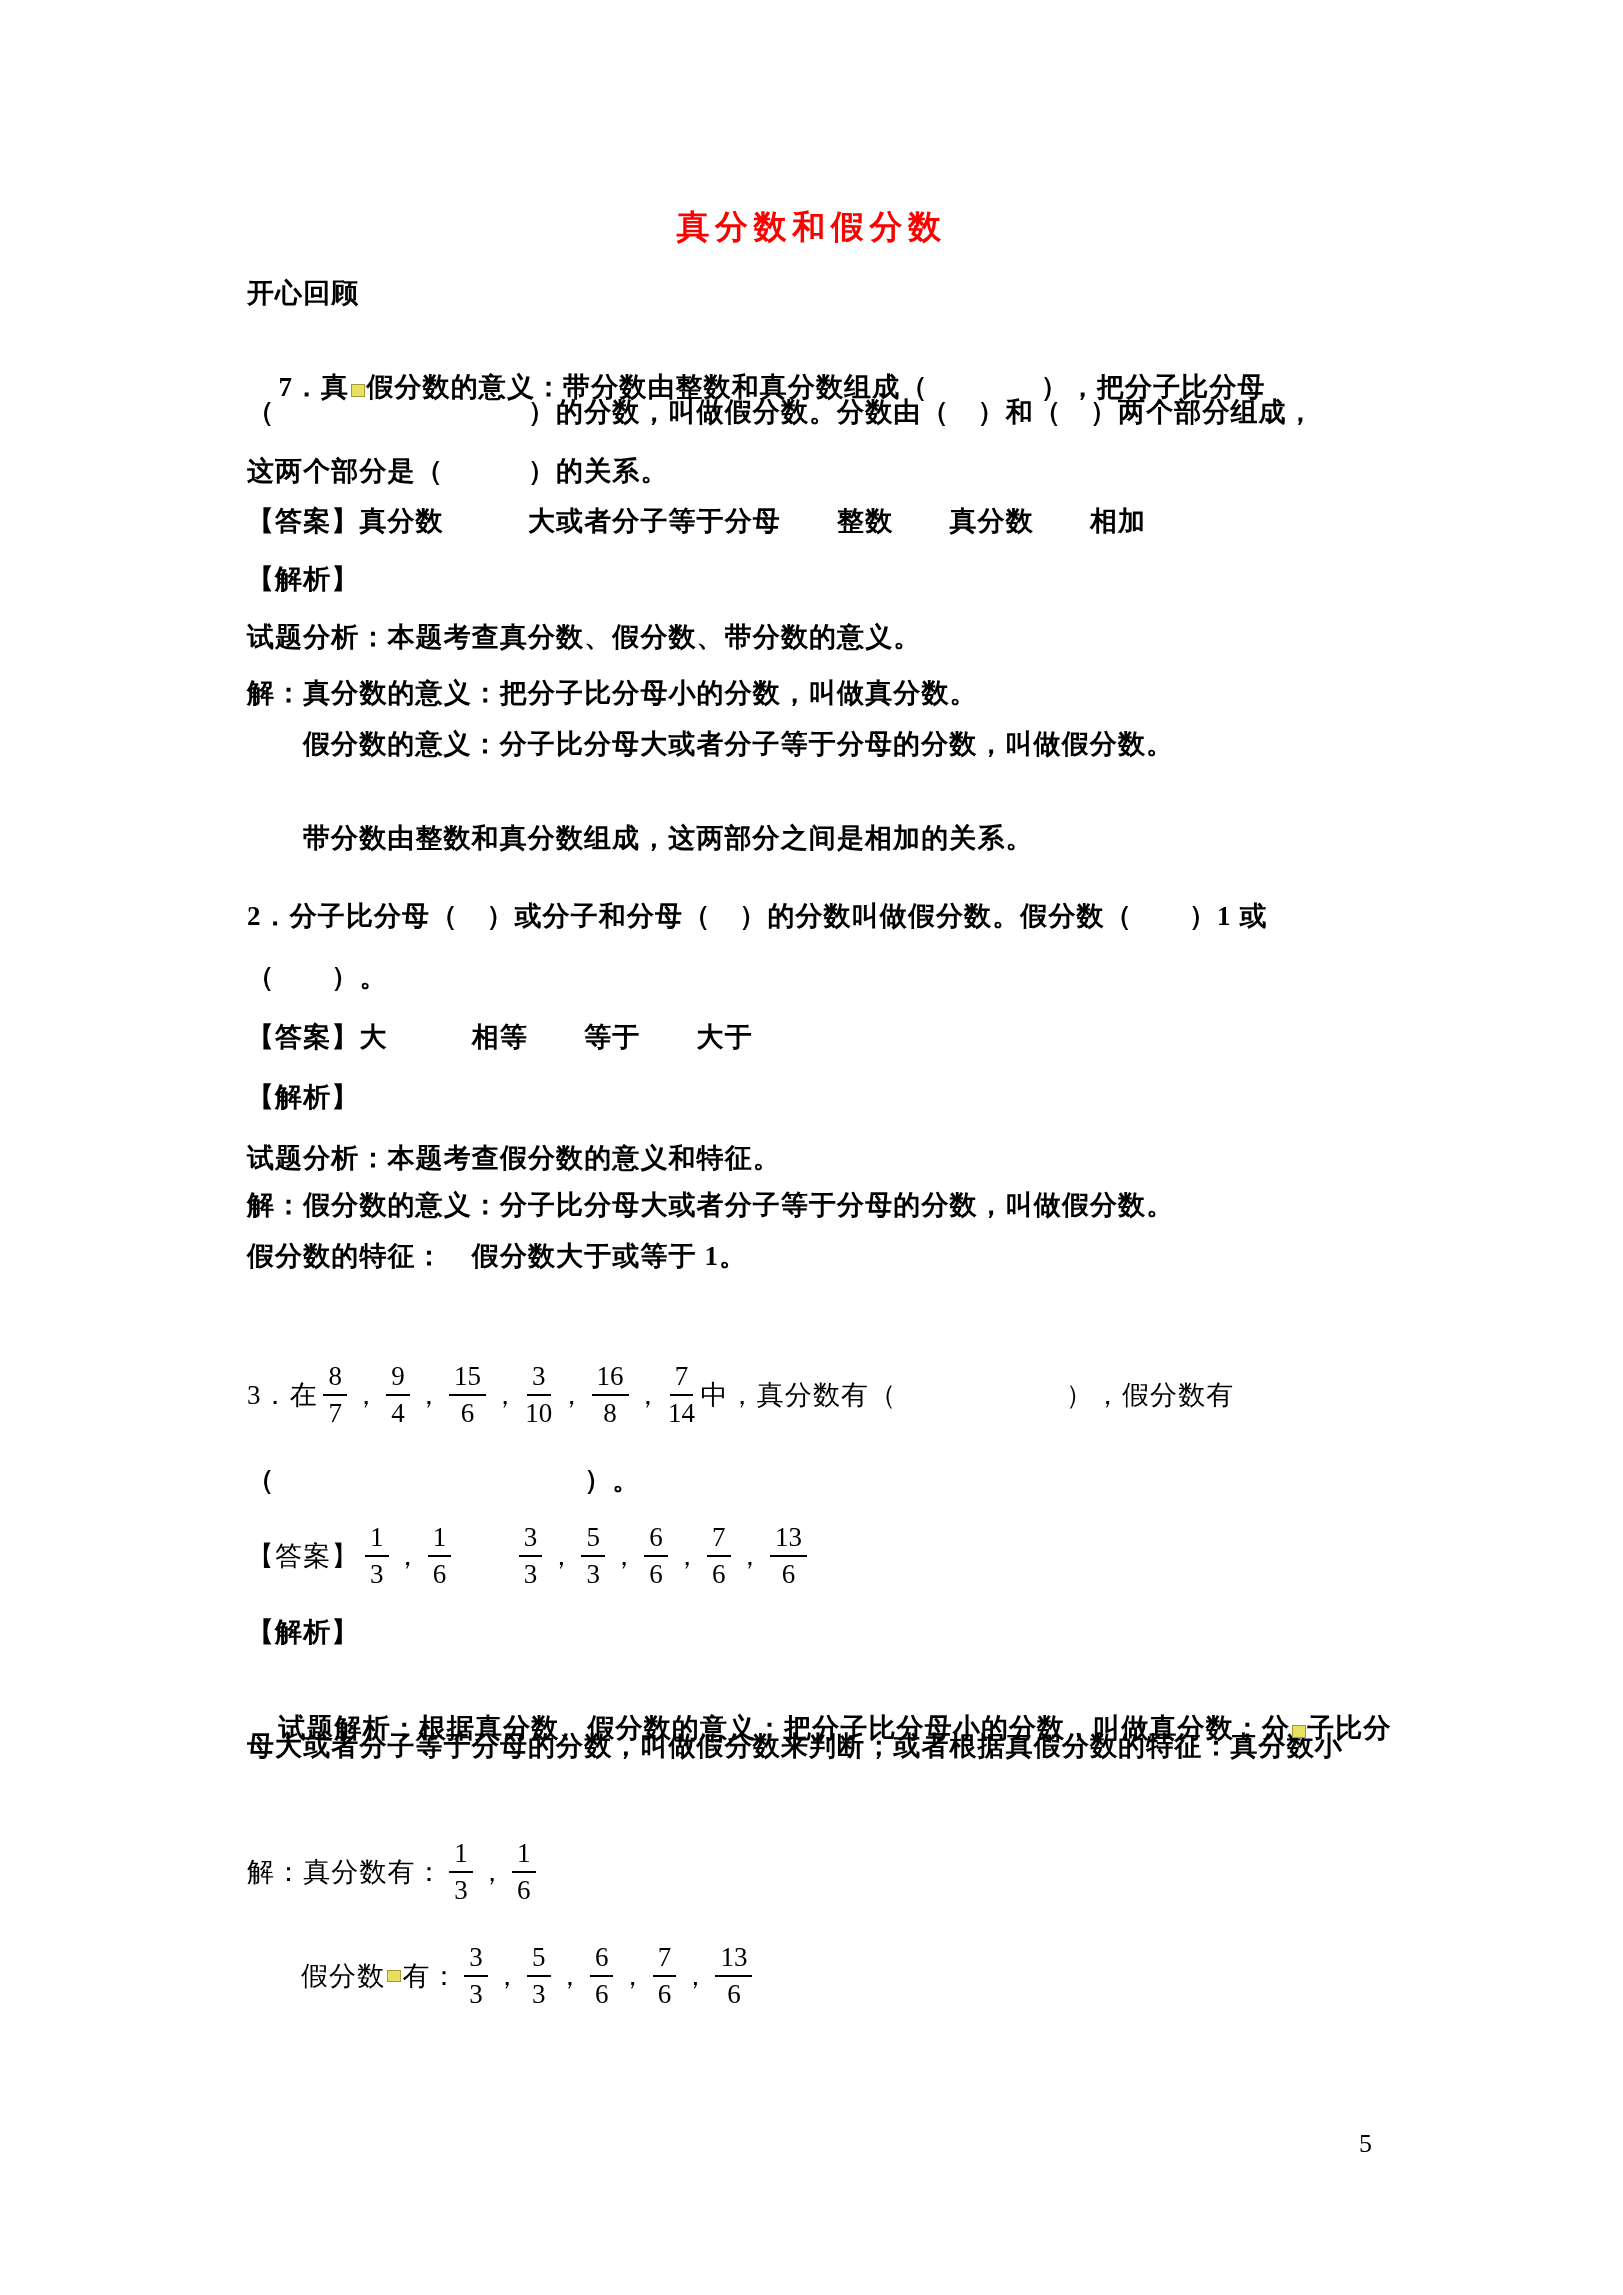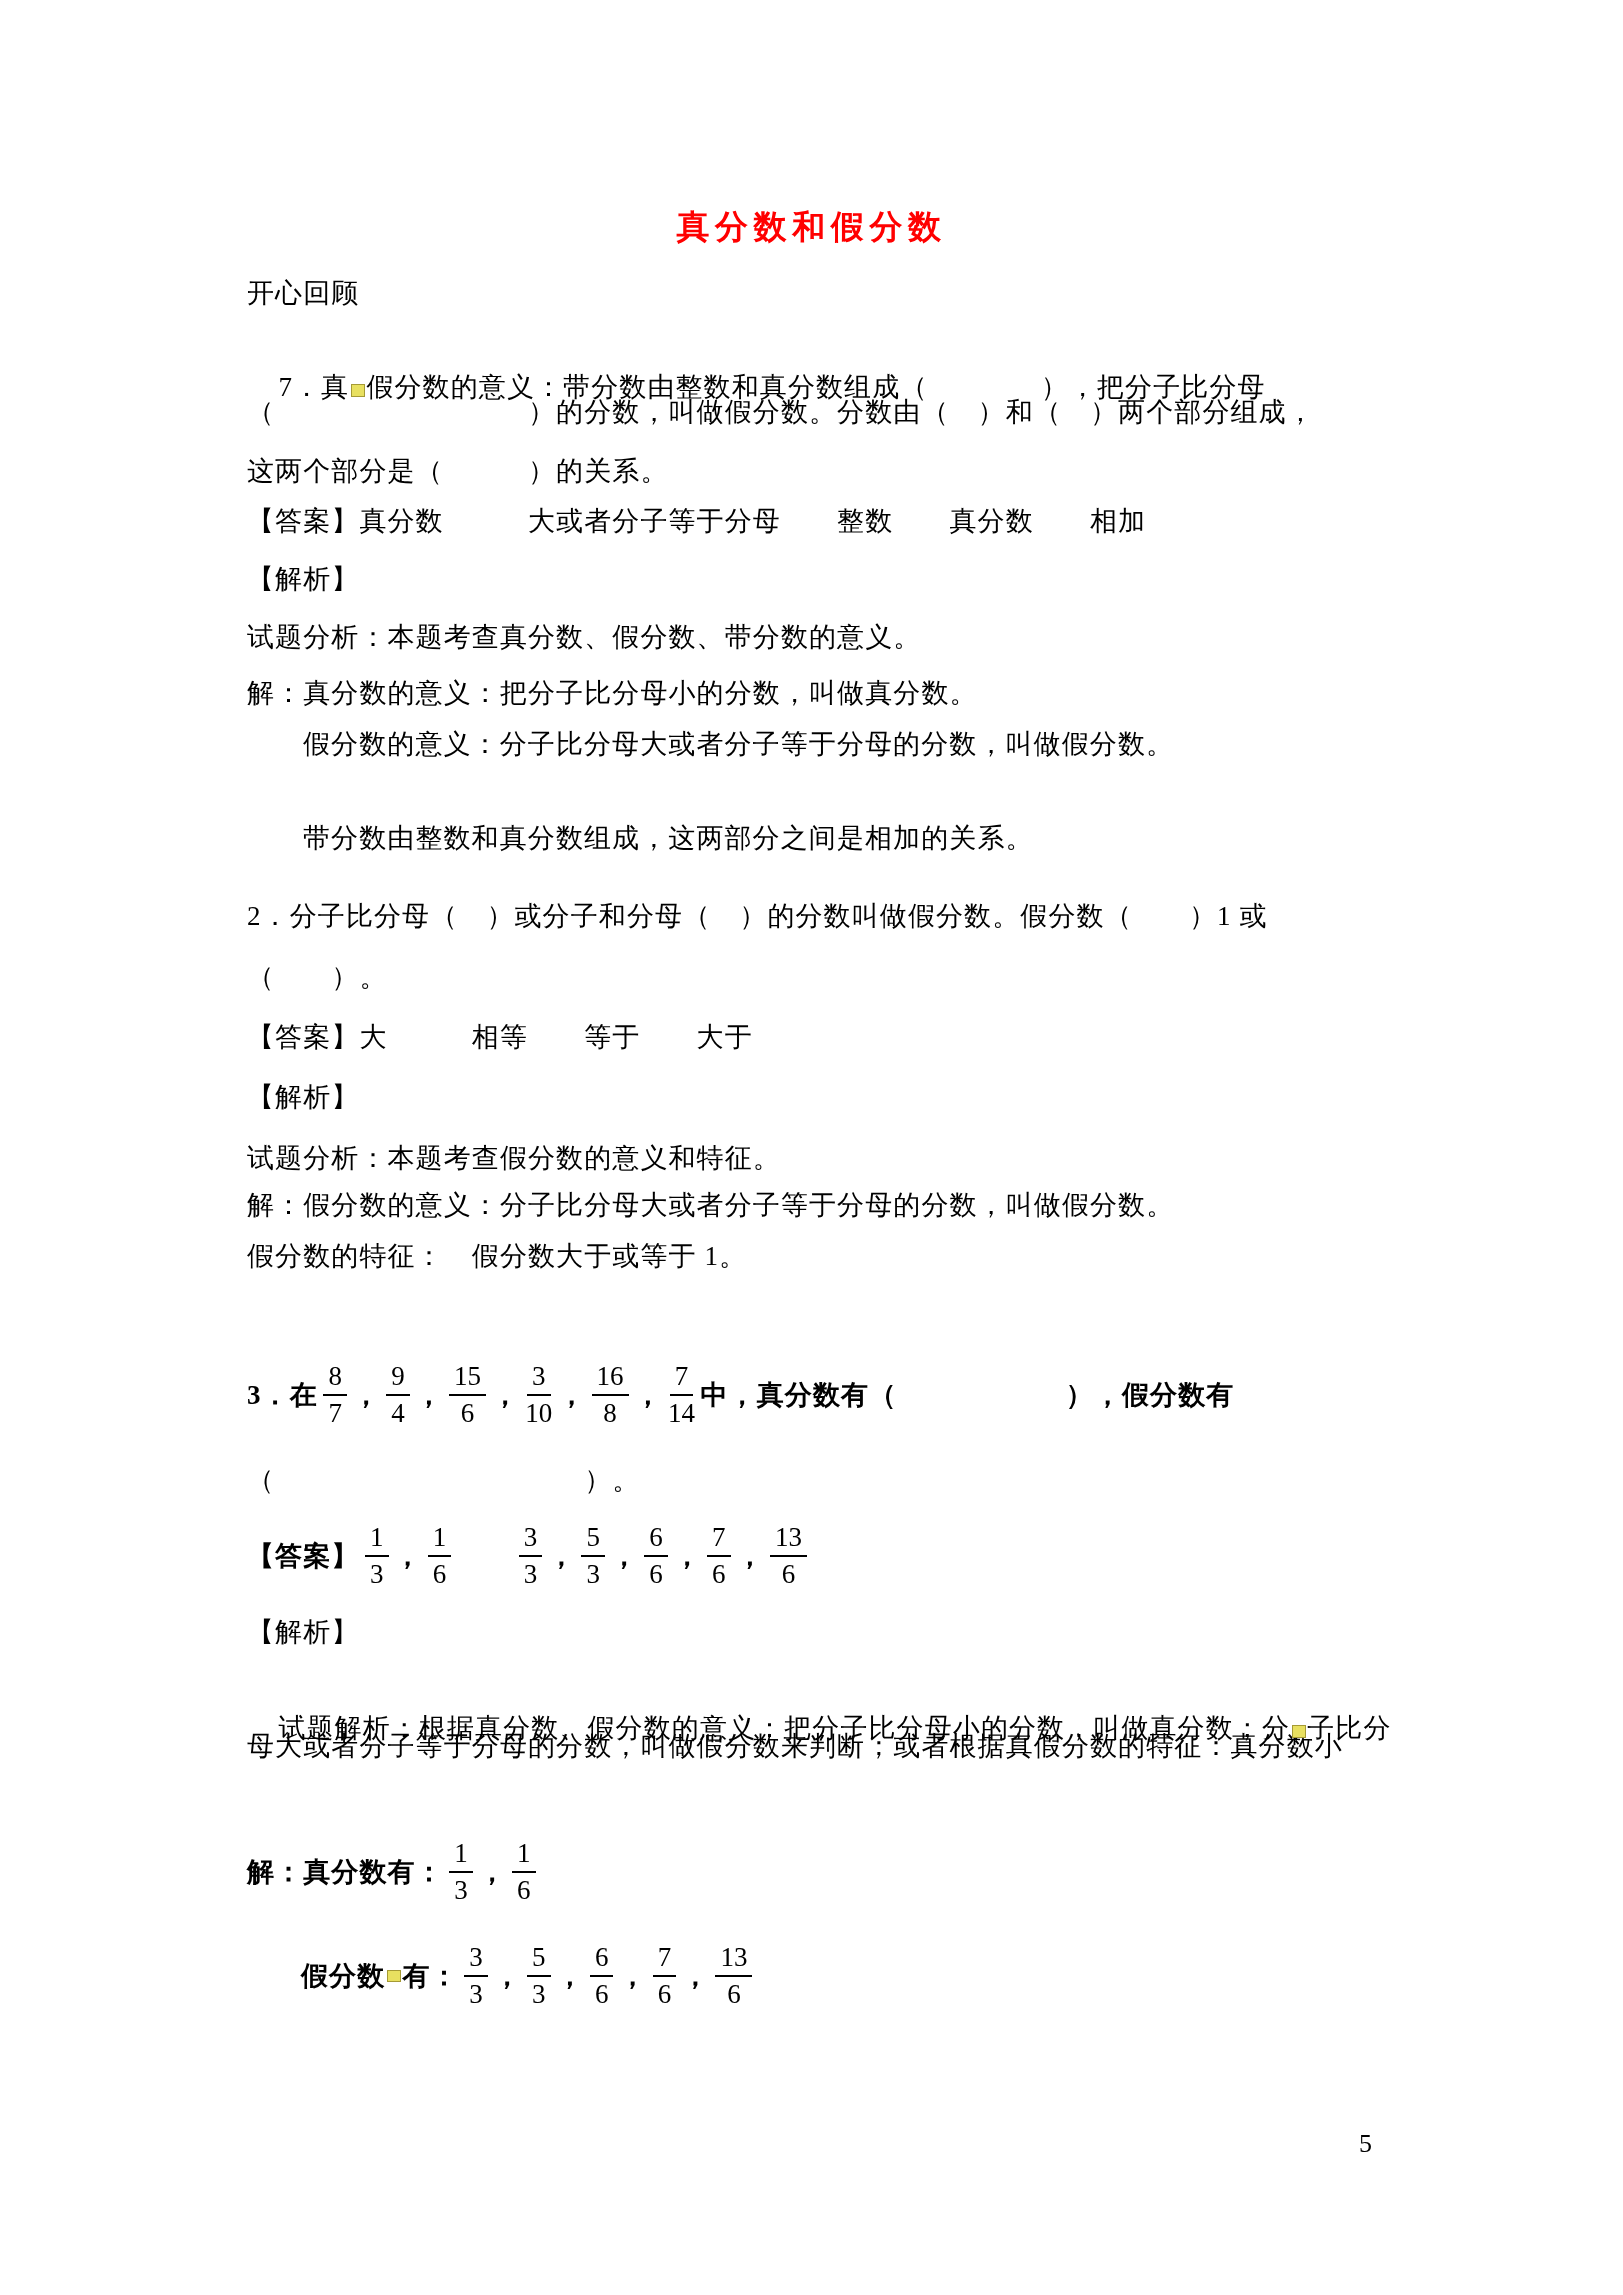--- a/index.html
+++ b/index.html
@@ -14,30 +14,31 @@
   }
   .doc-title{
     position:absolute;top:205px;left:0;width:1623px;
     text-align:center;
     font-size:33px;font-weight:bold;letter-spacing:5.6px;
   }
   .line{
     position:absolute;left:247px;width:1189px;
     font-size:27px;line-height:35px;letter-spacing:1.1px;
     white-space:pre-wrap;
+    font-weight:bold;
   }
   .indent1{left:303px;}
   .fracline{
     position:absolute;left:247px;
     display:flex;align-items:center;
     height:90px;
     font-size:27px;letter-spacing:1.1px;
     white-space:pre-wrap;
   }
-  .fracline .ftext{display:inline-block;font-weight:bold;}
+  .fracline .ftext{display:inline-block;}
   .frac{
     display:inline-flex;flex-direction:column;align-items:center;
     margin:0 5.6px;vertical-align:middle;
     font-family:"Liberation Serif","DejaVu Serif",serif;
     letter-spacing:0;
   }
   .frac .num{display:block;padding:0 5px 2.8px;border-bottom:2.2px solid #000;line-height:29px;font-size:27px;}
   .frac .den{display:block;padding-top:2.8px;line-height:29px;font-size:27px;}
   .cmark{
     display:inline-block;width:11.8px;height:10.7px;

